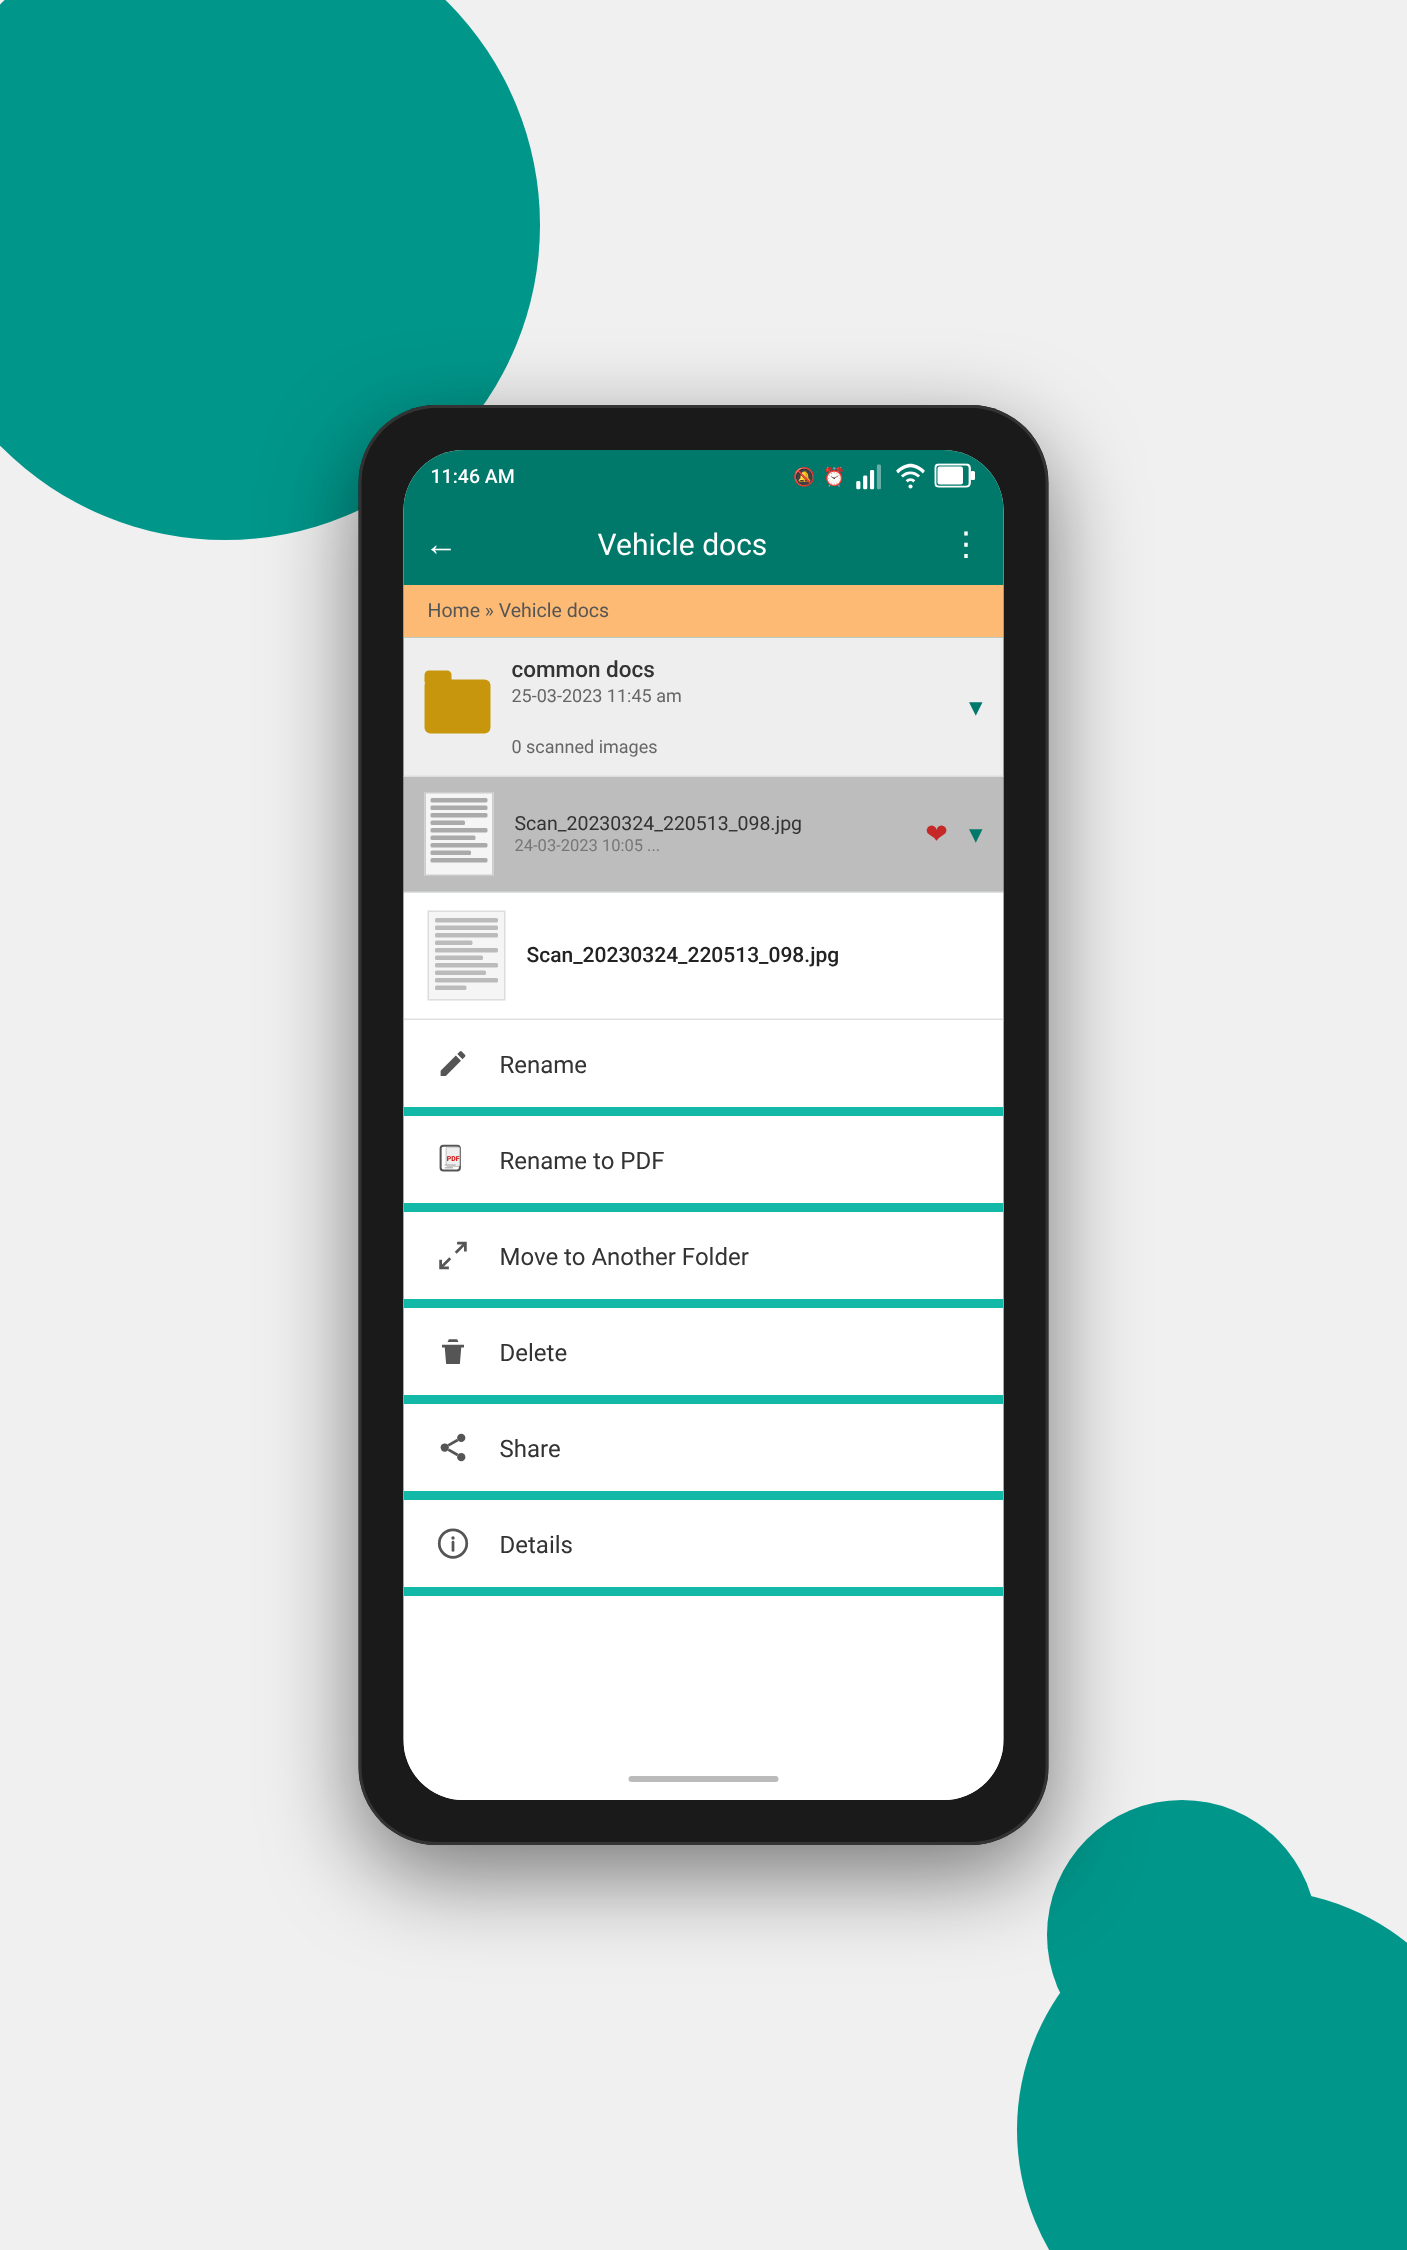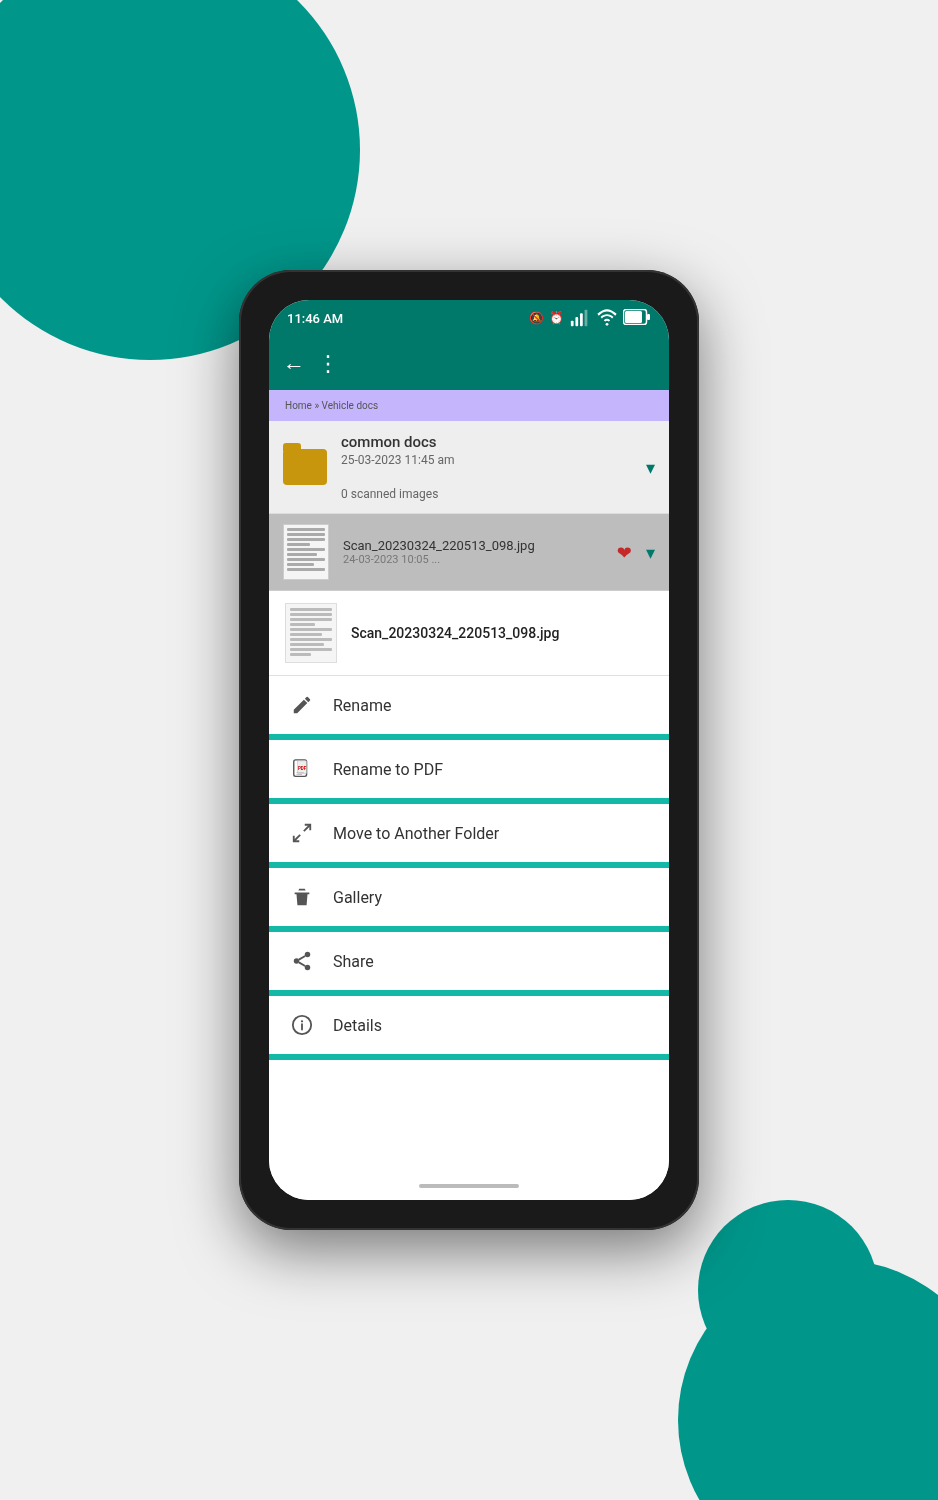--- a/index.html
+++ b/index.html
@@ -116,23 +116,23 @@
       cursor: pointer;
     }
     .app-bar-menu {
       color: #fff;
       font-size: 22px;
       cursor: pointer;
     }
 
     
     .breadcrumb-bar {
-      background: #c4b5fd;
+      background: #fdba74;
       padding: 10px 16px;
-      font-size: 10px;
+      font-size: 13px;
       color: #555;
       flex-shrink: 0;
     }
 
     
     .file-list-bg {
       background: #0f766e;
       flex-shrink: 0;
     }
 
@@ -344,20 +344,21 @@
             <rect x="0.5" y="0.5" width="23" height="15" rx="2.5" stroke="white" stroke-width="1.5"></rect>
             <rect x="2" y="2" width="17" height="12" rx="1.5" fill="white"></rect>
             <rect x="24" y="5" width="3" height="6" rx="1" fill="white"></rect>
           </svg>
         </span>
       </div>
     </div>
 
     <div class="app-bar">
       <span class="app-bar-back">←</span>
+      <span class="app-bar-title">Vehicle docs</span>
       <span class="app-bar-menu">⋮</span>
     </div>
 
     <div class="breadcrumb-bar">
       <span>Home » Vehicle docs</span>
     </div>
 
     <div class="file-list-bg">
       <div class="folder-item">
         <div class="folder-icon"></div>
@@ -441,21 +442,21 @@
         </div>
         <span class="menu-label">Move to Another Folder</span>
       </div>
 
       <div class="menu-item">
         <div class="menu-icon">
           <svg viewBox="0 0 24 24" width="22" height="22" fill="#555">
             <path d="M9 3h6l1 2H8L9 3zM4 7h16v2H4V7zm2 2l1 12h10l1-12H6zm4 2v8h1v-8h-1zm3 0v8h1v-8h-1z"></path>
           </svg>
         </div>
-        <span class="menu-label">Gallery</span>
+        <span class="menu-label">Delete</span>
       </div>
 
       <div class="menu-item">
         <div class="menu-icon">
           <svg viewBox="0 0 24 24" width="22" height="22" fill="#555">
             <circle cx="18" cy="5" r="3"></circle>
             <circle cx="6" cy="12" r="3"></circle>
             <circle cx="18" cy="19" r="3"></circle>
             <line x1="8.59" y1="13.51" x2="15.42" y2="17.49" stroke="#555" stroke-width="2"></line>
             <line x1="15.41" y1="6.51" x2="8.59" y2="10.49" stroke="#555" stroke-width="2"></line>

